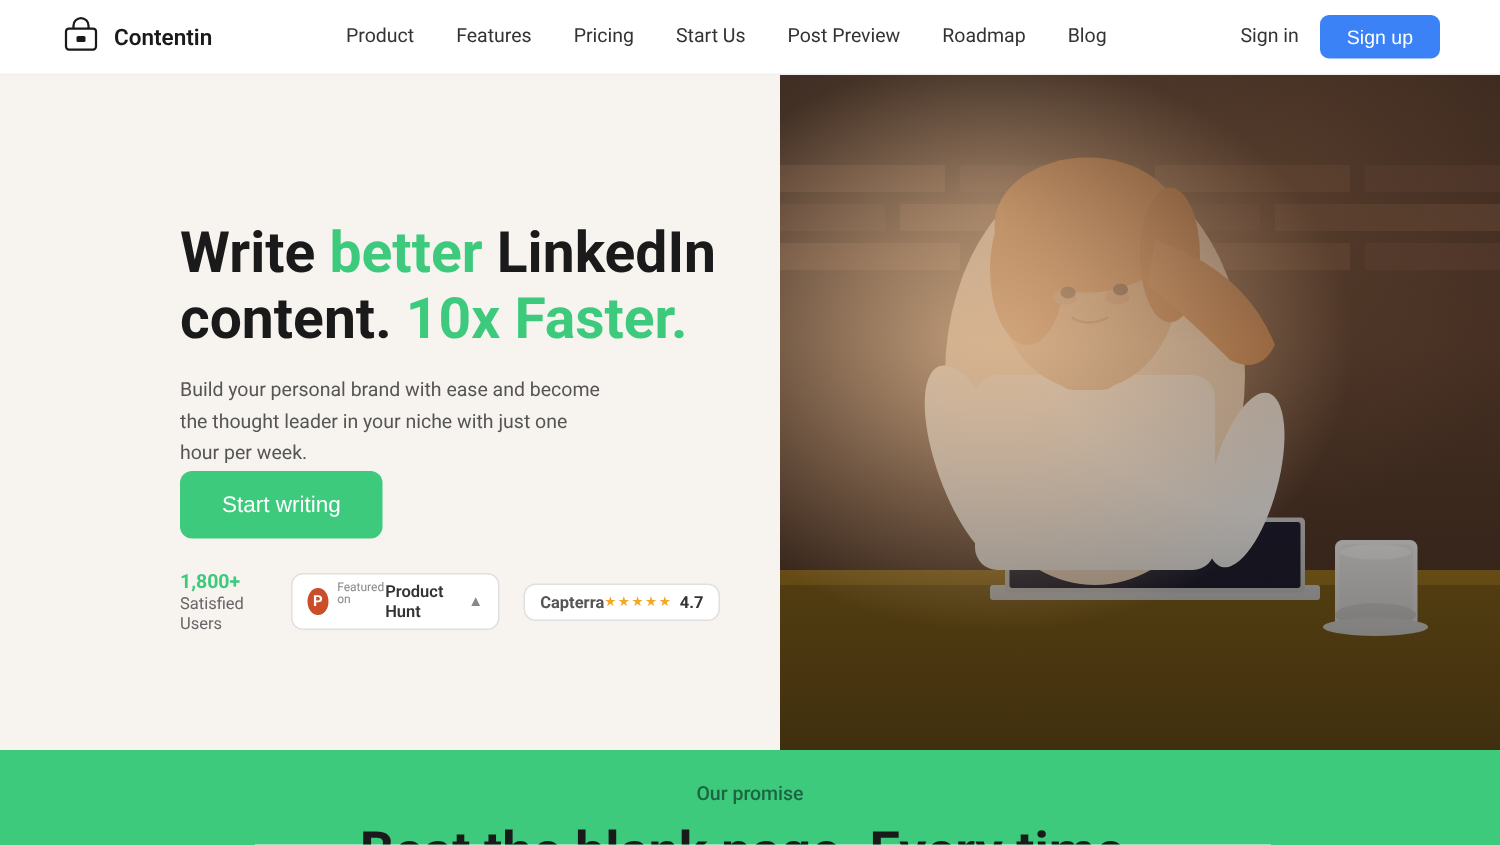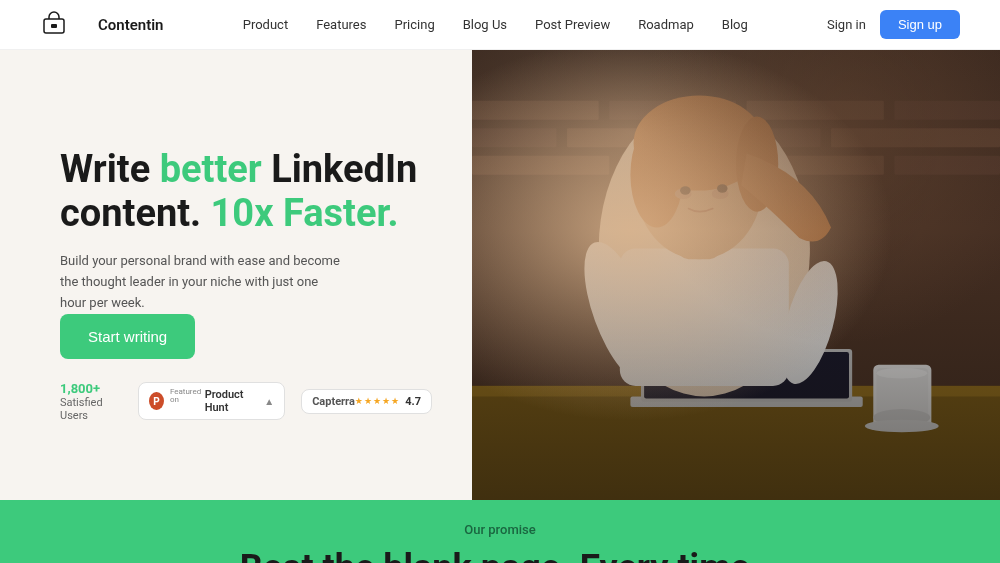--- a/index.html
+++ b/index.html
@@ -6,36 +6,36 @@
     body { font-family: -apple-system, BlinkMacSystemFont, 'Segoe UI', Roboto, sans-serif; width: 1000px; height: 563px; overflow: hidden; }
 
     
     .navbar {
       display: flex; align-items: center; justify-content: space-between;
       padding: 0 40px; height: 50px; background: #fff;
       border-bottom: 1px solid #f0f0f0; position: relative; z-index: 10;
     }
     .nav-logo { display: flex; align-items: center; gap: 8px; text-decoration: none; }
     .nav-logo-icon { width: 28px; height: 28px; }
-    .nav-logo-text { font-size: 15px; font-weight: 600; color: #1a1a1a; margin-left: 22px; }
+    .nav-logo-text { font-size: 15px; font-weight: 600; color: #1a1a1a; }
     .nav-links { display: flex; align-items: center; gap: 28px; }
     .nav-link { font-size: 13px; color: #333; text-decoration: none; cursor: pointer; }
     .nav-actions { display: flex; align-items: center; gap: 14px; }
     .nav-signin { font-size: 13px; color: #333; cursor: pointer; text-decoration: none; }
     .nav-signup {
       background: #3b82f6; color: #fff; border: none; border-radius: 6px;
       padding: 7px 18px; font-size: 13px; font-weight: 500; cursor: pointer;
     }
 
     
     .hero {
       display: flex; height: 450px; background: #f7f4f0;
     }
     .hero-left {
-      width: 472px; padding: 60px 40px 40px 60px;
+      width: 520px; padding: 60px 40px 40px 120px;
       display: flex; flex-direction: column; justify-content: center;
       background: #f7f4f0;
     }
     .hero-right {
       flex: 1; overflow: hidden; position: relative;
     }
     
     .hero-photo-bg {
       width: 100%; height: 100%;
       background: 
@@ -109,21 +109,21 @@
       <path d="M9 8V6a5 5 0 0110 0v2" fill="none" stroke="#1a1a1a" stroke-width="1.5"></path>
       <rect x="11" y="13" width="6" height="4" rx="1" fill="#1a1a1a"></rect>
     </svg>
     <span class="nav-logo-text">Contentin</span>
   </div>
 
   <div class="nav-links">
     <a class="nav-link">Product</a>
     <a class="nav-link">Features</a>
     <a class="nav-link">Pricing</a>
-    <a class="nav-link">Blog Us</a>
+    <a class="nav-link">Start Us</a>
     <a class="nav-link">Post Preview</a>
     <a class="nav-link">Roadmap</a>
     <a class="nav-link">Blog</a>
   </div>
 
   <div class="nav-actions">
     <a class="nav-signin">Sign in</a>
     <button class="nav-signup">Sign up</button>
   </div>
 </nav>

